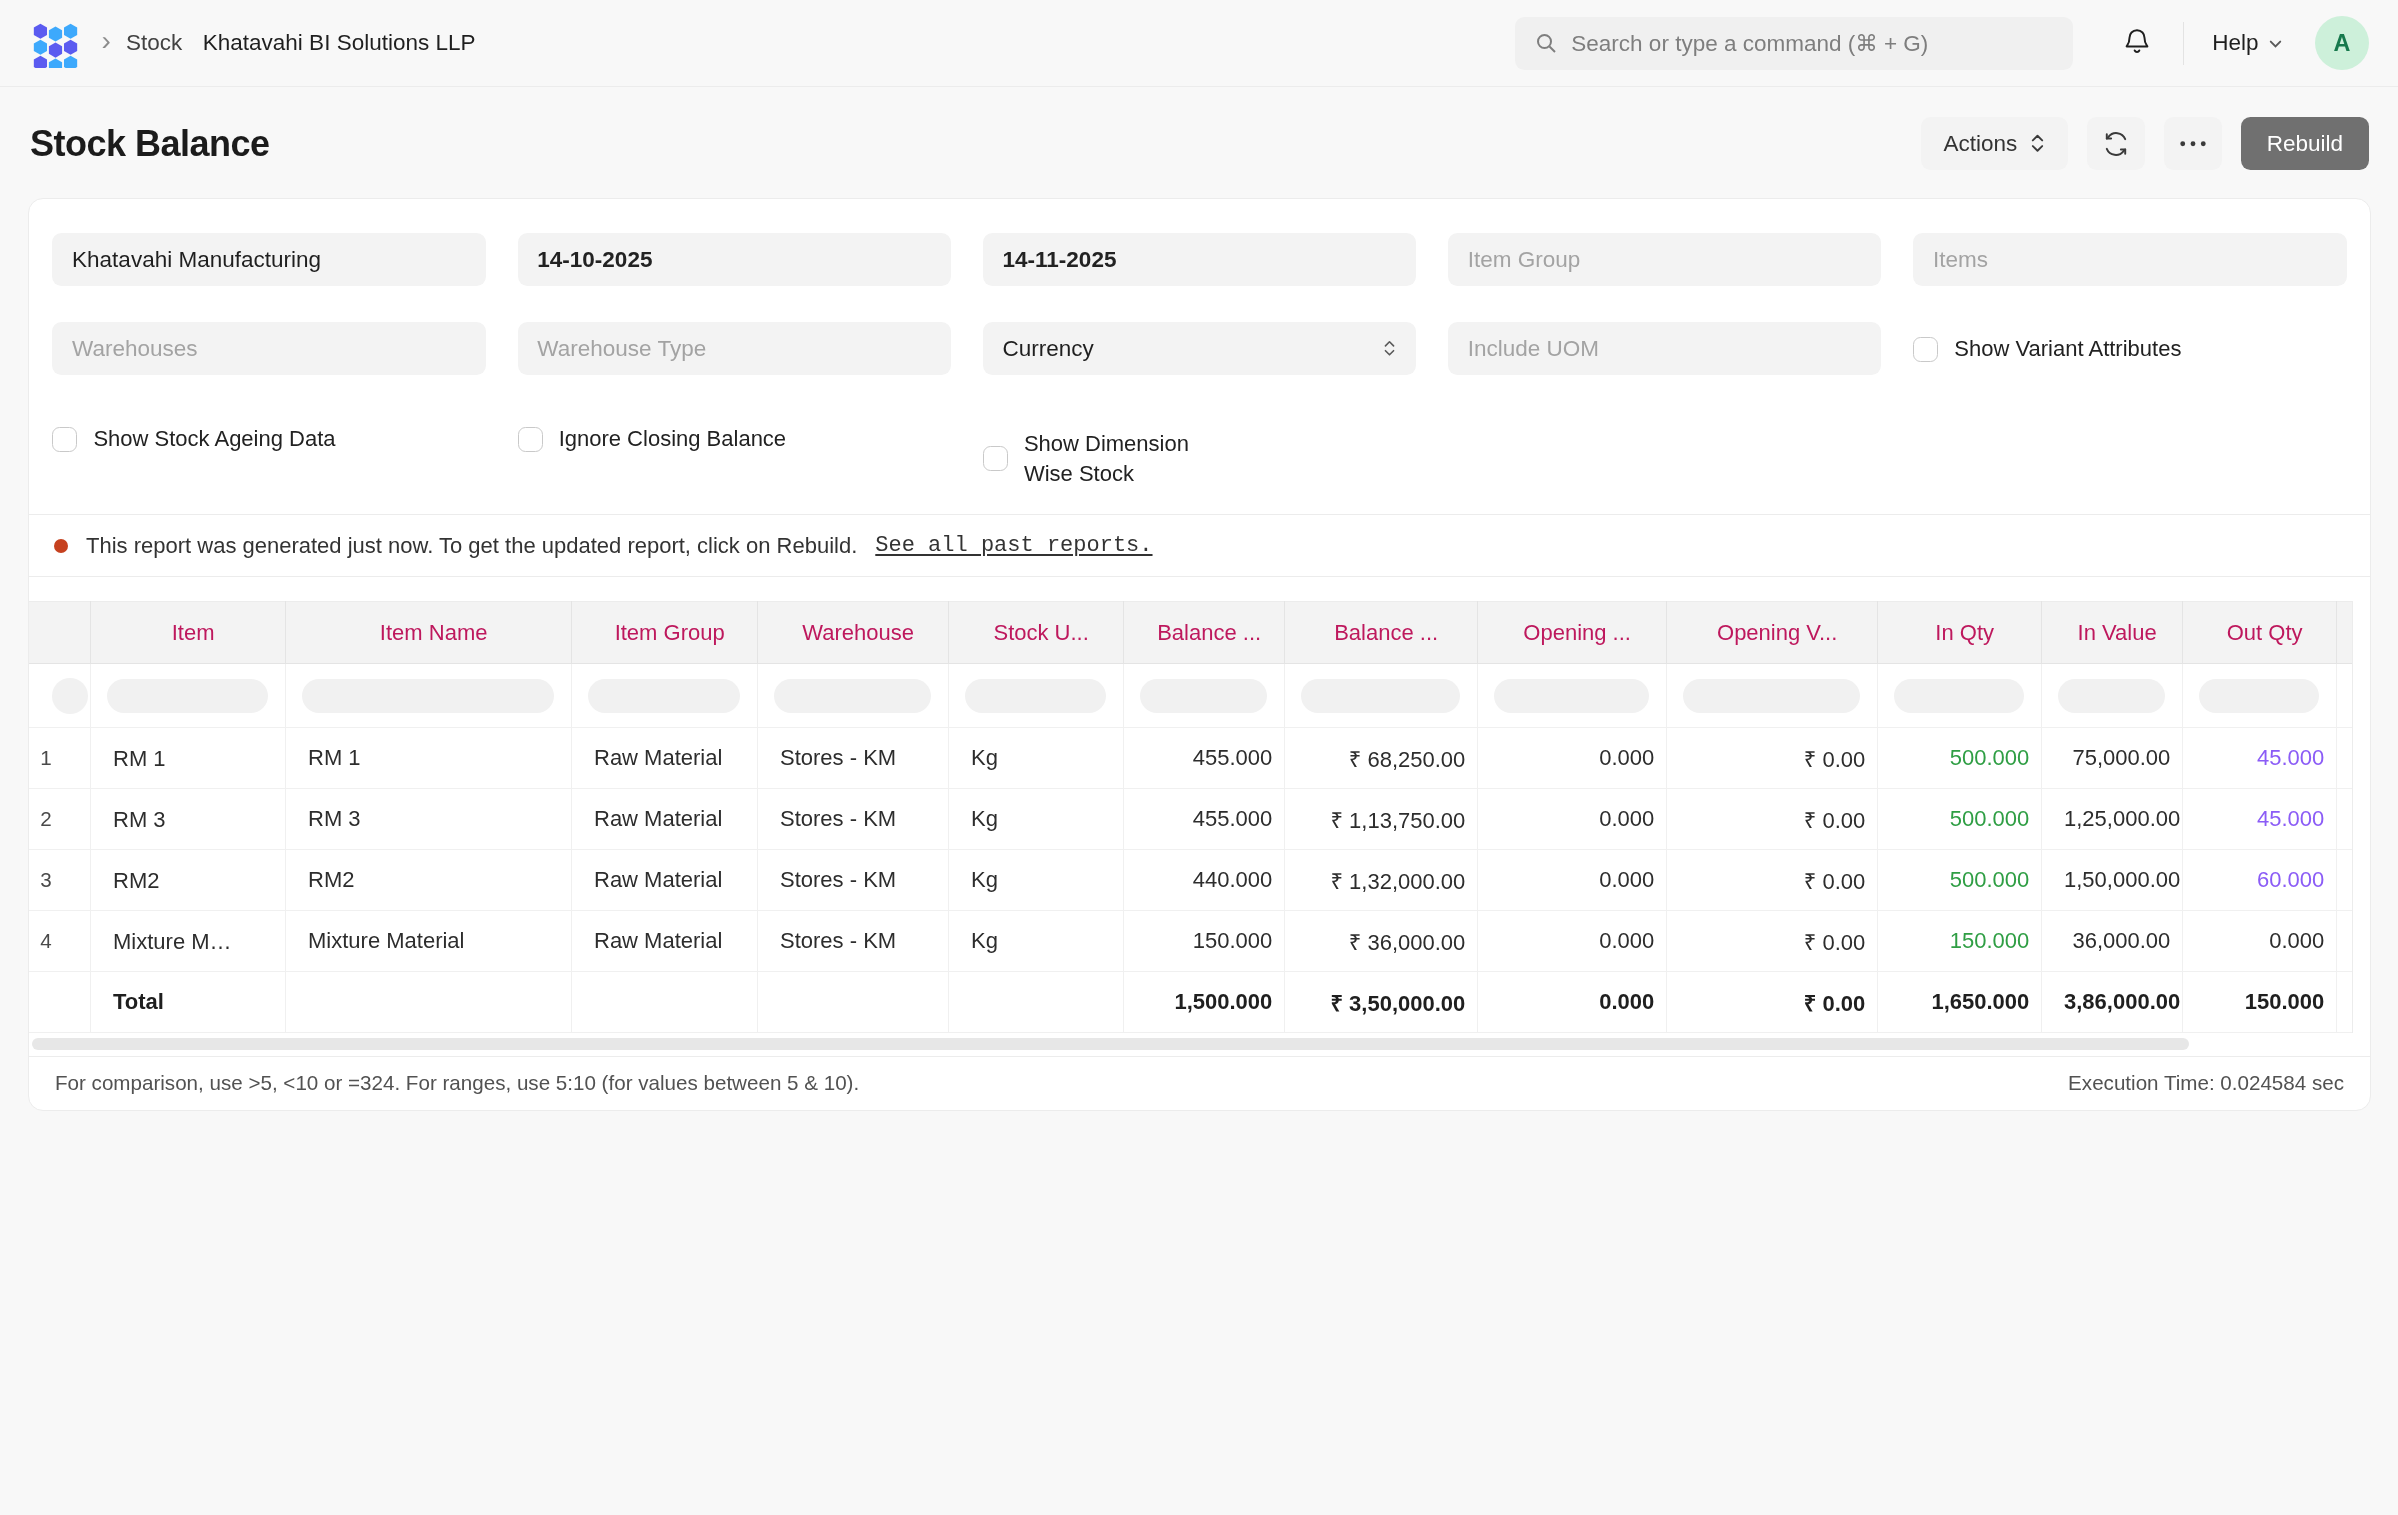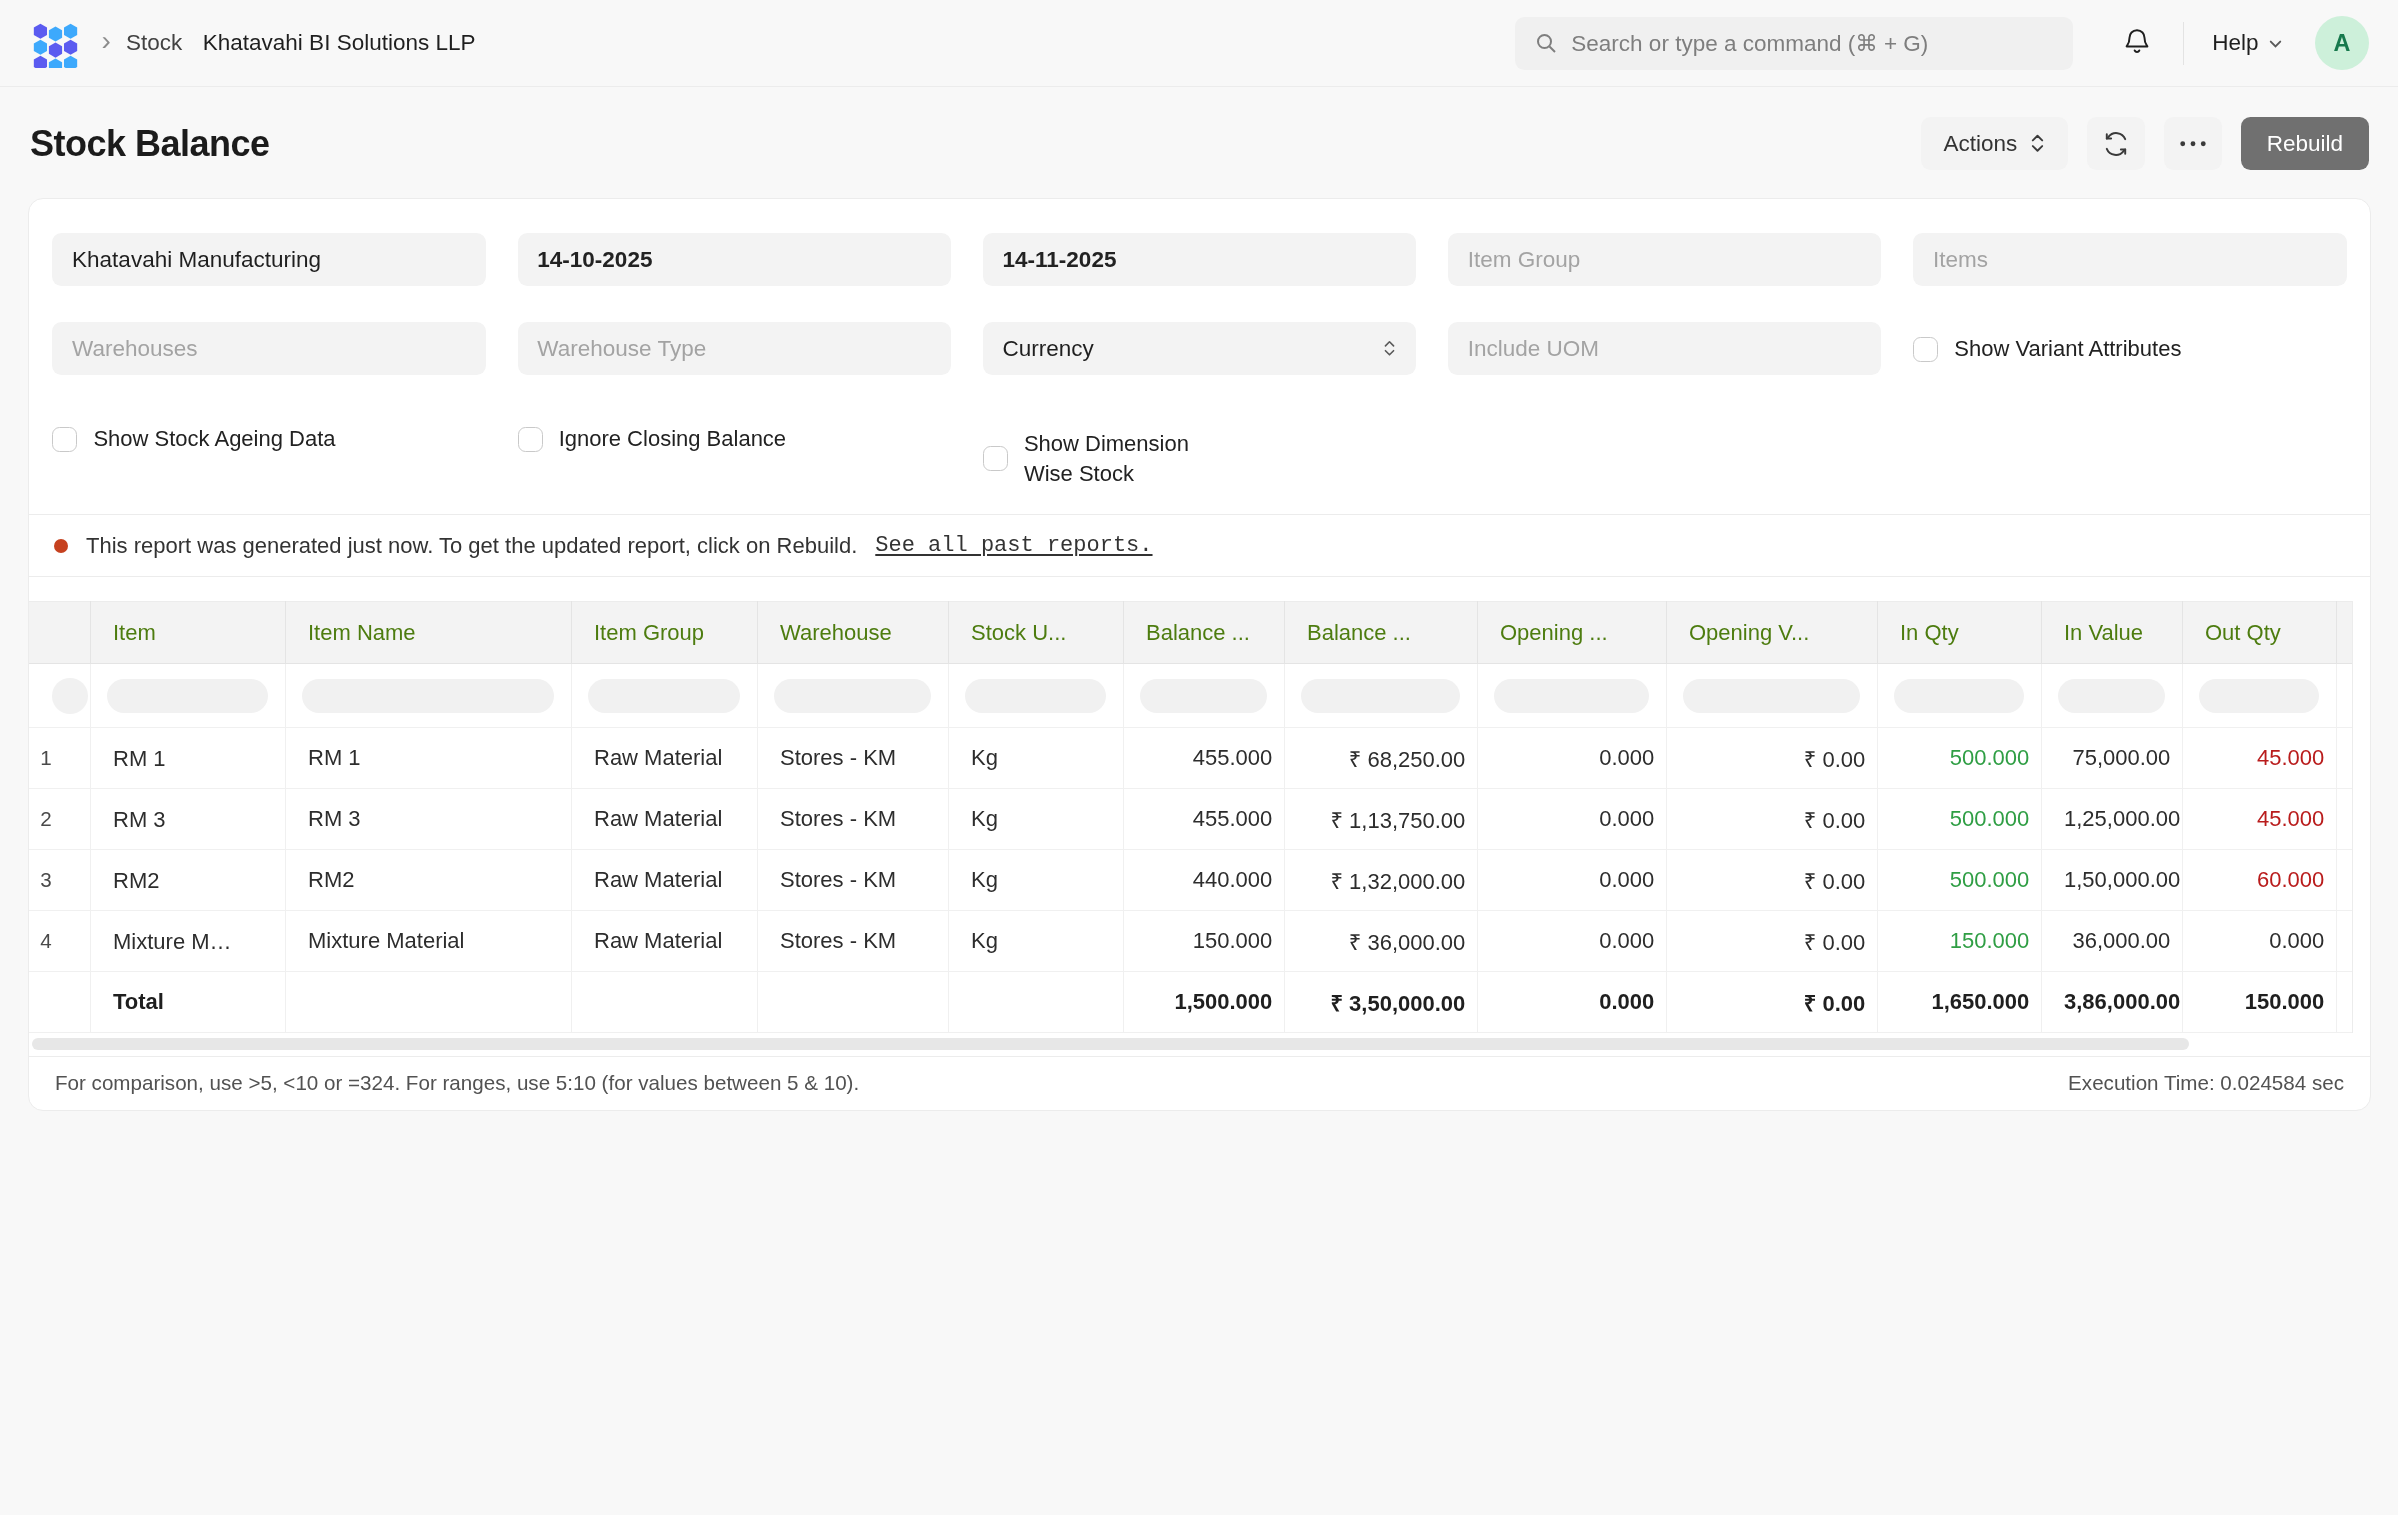--- a/index.html
+++ b/index.html
@@ -41,32 +41,32 @@
   .chk-label-narrow { max-width:201px; }
   
   .notice { display:flex; align-items:center; gap:18px; height:62px; padding:0 25px; border-bottom:0.9px solid #ececec; font-size:22px; color:#333; }
   .notice-dot { width:14px; height:14px; border-radius:50%; background:#c6411f; }
   .notice-link { color:#333; text-decoration:underline; text-underline-offset:2.8px; cursor:pointer;font-family:Liberation Mono, monospace; }
   
   .table-area { margin-top:24px; }
   .table-viewport { overflow:hidden; margin-right:17px; border-right:0.9px solid #ececec; }
   table { border-collapse:collapse; table-layout:fixed; width:2494px; }
   th, td { white-space:nowrap; overflow:hidden; padding:0 11.2px 0 22.5px; font-weight:400; }
-  thead th { height:62px; background:#f3f3f3; color:#4d7c0f; font-size:22px; text-align:left; border-right:0.9px solid #e4e4e4; border-top:0.9px solid #ececec; border-bottom:0.9px solid #e4e4e4; }
+  thead th { height:62px; background:#f3f3f3; color:#be185d; font-size:22px; text-align:center; border-right:0.9px solid #e4e4e4; border-top:0.9px solid #ececec; border-bottom:0.9px solid #e4e4e4; }
   thead th:last-child { border-right:none; }
   tbody td { height:61px; font-size:22px; color:#2d2d2d; border-right:0.9px solid #f0f0f0; border-bottom:0.9px solid #f0f0f0; }
   tbody td:last-child { border-right:none; }
   .filter-cells td { height:64px; }
   .pill { height:34px; background:#f1f1f1; border-radius:17px; margin:0 5.6px 0 -5.6px; }
   .pill-circle { width:36px; height:36px; background:#f1f1f1; border-radius:50%; margin:0 auto; }
   .ta-r { text-align:right; }
   .row-num { color:#4a4a4a; font-size:20.6px; padding-left:11.2px; }
   .clip-item { display:inline-block; max-width:126px; overflow:hidden; text-overflow:ellipsis; white-space:nowrap; vertical-align:middle; }
   .val-green { color:#2f9e44; }
-  .val-red { color:#b91c1c; }
+  .val-red { color:#8b5cf6; }
   tr.total-row td { font-weight:700; color:#1f1f1f; }
   
   .hscroll { height:12px; margin:4.7px 19px 5.6px 2.8px; }
   .hscroll-thumb { height:12px; width:93%; background:#e7e7e7; border-radius:6.6px; }
   
   .card-footer { border-top:0.9px solid #ececec; height:54px; display:flex; align-items:center; justify-content:space-between; padding:0 26px; font-size:20.6px; color:#525252; }
   svg { display:block; }
 </style>
 </head>
 <body>

